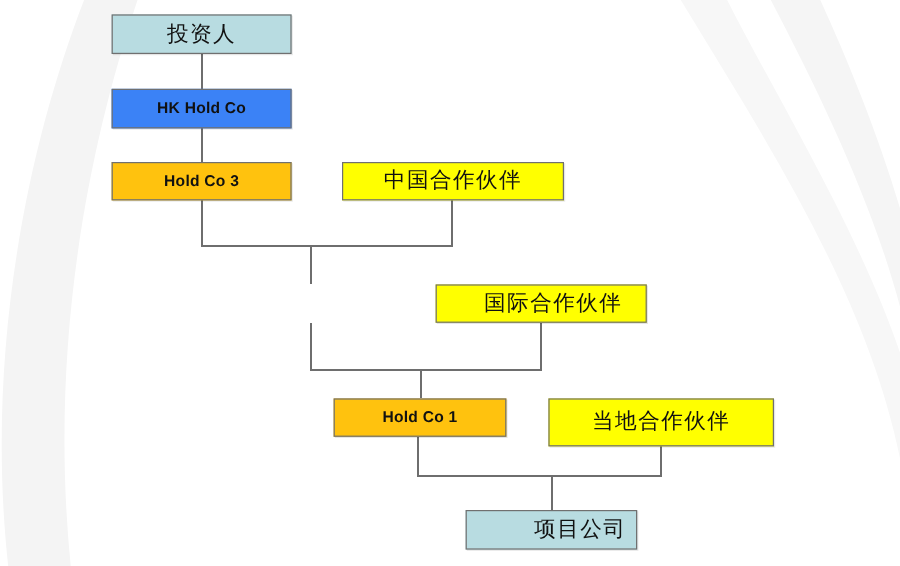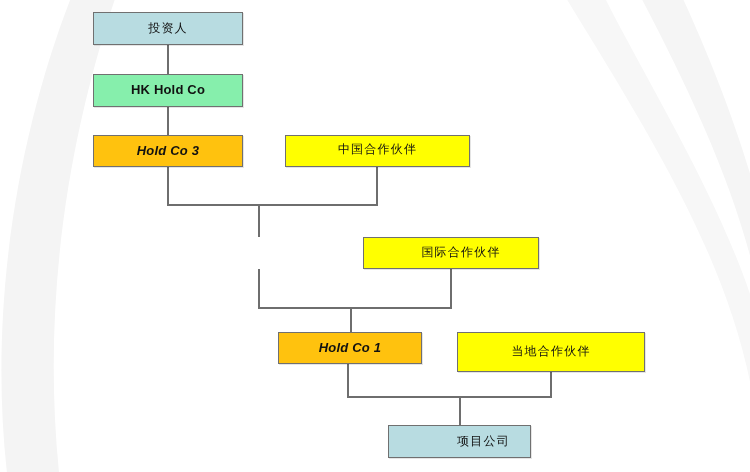--- a/index.html
+++ b/index.html
@@ -58,28 +58,28 @@
   }
 
   
   .node.latin .node-label {
     font-size: 13px;
     font-weight: bold;
     letter-spacing: 0.2px;
   }
   
   .node.cjk .node-label {
-    font-size: 12px;
+    font-size: 18px;
     font-weight: normal;
     letter-spacing: 1.2px;
   }
 
   .fill-lightblue { background: #b8dce1; }
   .fill-cyan      { background: #00aee6; }
-  .fill-orange    { background: #ffc20e; font-style: italic; }
+  .fill-orange    { background: #ffc20e; }
   .fill-yellow    { background: #ffff00; }
 </style>
 </head>
 <body>
 
 <div id="canvas" style="background: rgb(255, 255, 255);">
 
   <svg id="bg-deco" viewBox="0 0 750 472" width="750" height="472" aria-hidden="true">
     <path d="M 118 -10 C 70 130, 40 300, 60 482 L 8 482 C -14 300, 22 120, 74 -10 Z" fill="#f4f4f4"></path>
     <path d="M 636 -12 C 690 90, 742 200, 760 300 L 760 210 C 740 130, 706 48, 678 -12 Z" fill="#f5f5f5"></path>
@@ -101,29 +101,29 @@
 
       <path d="M 348 364 L 348 397 L 551 397 L 551 364"></path>
       <path d="M 460 397 L 460 425"></path>
     </g>
   </svg>
 
   <div class="node cjk fill-lightblue" style="left: 93px; top: 12px; width: 150px; height: 33px; background: rgb(184, 220, 225); border-color: rgb(112, 112, 112);">
     <span class="node-label">投资人</span>
   </div>
 
-  <div class="node latin fill-cyan" style="left: 93px; top: 74px; width: 150px; height: 33px; background: #86efac; border-color: rgb(112, 112, 112);">
+  <div class="node latin fill-cyan" style="left: 93px; top: 74px; width: 150px; height: 33px; background: #3b82f6; border-color: rgb(112, 112, 112);">
     <span class="node-label">HK Hold Co</span>
   </div>
 
   <div class="node latin fill-orange" style="left: 93px; top: 135px; width: 150px; height: 32px; background: rgb(255, 194, 14); border-color: rgb(112, 112, 112);">
     <span class="node-label">Hold Co 3</span>
   </div>
 
-  <div class="node cjk fill-yellow" style="left: 285px; top: 135px; width: 185px; height: 32px; background: rgb(255, 255, 0); border-color: rgb(112, 112, 112); font-family: Liberation Mono, monospace;">
+  <div class="node cjk fill-yellow" style="left: 285px; top: 135px; width: 185px; height: 32px; background: rgb(255, 255, 0); border-color: rgb(112, 112, 112);">
     <span class="node-label">中国合作伙伴</span>
   </div>
 
 
   <div class="node cjk fill-yellow" style="left: 363px; top: 237px; width: 176px; height: 32px; background: rgb(255, 255, 0); border-color: rgb(112, 112, 112); padding-left: 20px;">
     <span class="node-label">国际合作伙伴</span>
   </div>
 
   <div class="node latin fill-orange" style="left: 278px; top: 332px; width: 144px; height: 32px; background: rgb(255, 194, 14); border-color: rgb(112, 112, 112);">
     <span class="node-label">Hold Co 1</span>

